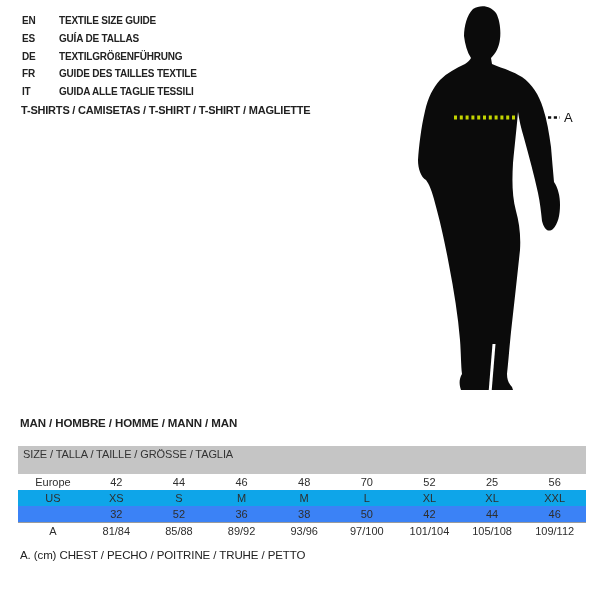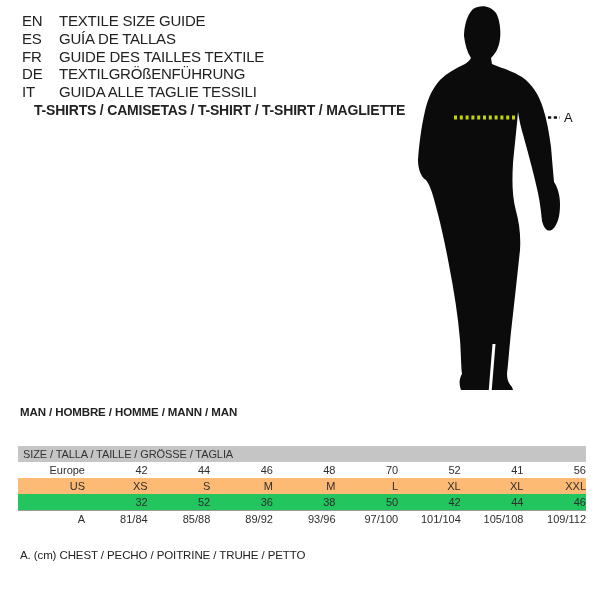--- a/index.html
+++ b/index.html
@@ -1,51 +1,51 @@
 <!DOCTYPE html>
 <html><head>
 <meta charset="utf-8">
 <style>
   html,body{margin:0;padding:0}
   body{
     width:600px;height:600px;background:#ffffff;position:relative;
     font-family:"Liberation Sans",sans-serif;color:#222;overflow:hidden;
   }
   .lang-block{position:absolute;left:22px;top:12px}
-  .lang-row{display:flex;line-height:17.8px;font-weight:normal;font-size:15px;letter-spacing:-0.2px}
+  .lang-row{display:flex;line-height:17.8px;font-weight:bold;font-size:10px;letter-spacing:-0.2px}
   .lang-code{width:37px;flex:0 0 37px}
-  .cat-block{position:absolute;left:34px;top:101px;font-weight:bold;font-size:14px;line-height:19px;letter-spacing:-0.2px}
+  .cat-block{position:absolute;left:21px;top:101px;font-weight:bold;font-size:11px;line-height:19px;letter-spacing:-0.2px}
   .figure-svg{position:absolute;left:390px;top:0;width:210px;height:400px}
-  .section-title{position:absolute;left:20px;top:406px;font-size:11.5px;font-weight:bold;letter-spacing:-0.1px}
+  .section-title{position:absolute;left:20px;top:417px;font-size:11.5px;font-weight:bold;letter-spacing:-0.1px}
   .size-table{position:absolute;left:18px;top:446px;width:568px;font-size:11px;color:#2e2e2e}
-  .thead{height:16px;line-height:16px;padding-left:5px;font-size:11px;color:#333;letter-spacing:-0.1px}
+  .thead{height:28px;line-height:16px;padding-left:5px;font-size:11px;color:#333;letter-spacing:-0.1px}
   .trow{display:flex;height:16px;line-height:16px}
-  .tcell{flex:1;text-align:right}
-  .tcell.label{flex:0 0 64px;text-align:right;padding-left:3px}
+  .tcell{flex:1;text-align:center}
+  .tcell.label{flex:0 0 64px;text-align:center;padding-left:3px}
   .footnote{position:absolute;left:20px;top:549px;font-size:11.5px;font-weight:normal;letter-spacing:-0.1px}
 </style>
 </head>
 <body>
 
 <div class="lang-block">
     <div class="lang-row">
       <span class="lang-code">EN</span>
       <span>TEXTILE SIZE GUIDE</span>
     </div>
     <div class="lang-row">
       <span class="lang-code">ES</span>
       <span>GUÍA DE TALLAS</span>
     </div>
     <div class="lang-row">
+      <span class="lang-code">DE</span>
+      <span>TEXTILGRÖßENFÜHRUNG</span>
+    </div>
+    <div class="lang-row">
       <span class="lang-code">FR</span>
       <span>GUIDE DES TAILLES TEXTILE</span>
-    </div>
-    <div class="lang-row">
-      <span class="lang-code">DE</span>
-      <span>TEXTILGRÖßENFÜHRUNG</span>
     </div>
     <div class="lang-row">
       <span class="lang-code">IT</span>
       <span>GUIDA ALLE TAGLIE TESSILI</span>
     </div>
   </div>
 
 <div class="cat-block">
   <div>T-SHIRTS / CAMISETAS / T-SHIRT / T-SHIRT / MAGLIETTE</div>
 </div>
@@ -98,35 +98,35 @@
   <div class="thead" style="background: rgb(197, 197, 197);">SIZE / TALLA / TAILLE / GRÖSSE / TAGLIA</div>
   <div>
       <div class="trow">
         <div class="tcell label">Europe</div>
         <div class="tcell">42</div>
         <div class="tcell">44</div>
         <div class="tcell">46</div>
         <div class="tcell">48</div>
         <div class="tcell">70</div>
         <div class="tcell">52</div>
-        <div class="tcell">41</div>
+        <div class="tcell">25</div>
         <div class="tcell">56</div>
       </div>
-      <div class="trow" style="background: #fdba74;">
+      <div class="trow" style="background: #0ea5e9;">
         <div class="tcell label">US</div>
         <div class="tcell">XS</div>
         <div class="tcell">S</div>
         <div class="tcell">M</div>
         <div class="tcell">M</div>
         <div class="tcell">L</div>
         <div class="tcell">XL</div>
         <div class="tcell">XL</div>
         <div class="tcell">XXL</div>
       </div>
-      <div class="trow" style="background: #22c55e;">
+      <div class="trow" style="background: #3b82f6;">
         <div class="tcell label"></div>
         <div class="tcell">32</div>
         <div class="tcell">52</div>
         <div class="tcell">36</div>
         <div class="tcell">38</div>
         <div class="tcell">50</div>
         <div class="tcell">42</div>
         <div class="tcell">44</div>
         <div class="tcell">46</div>
       </div>

